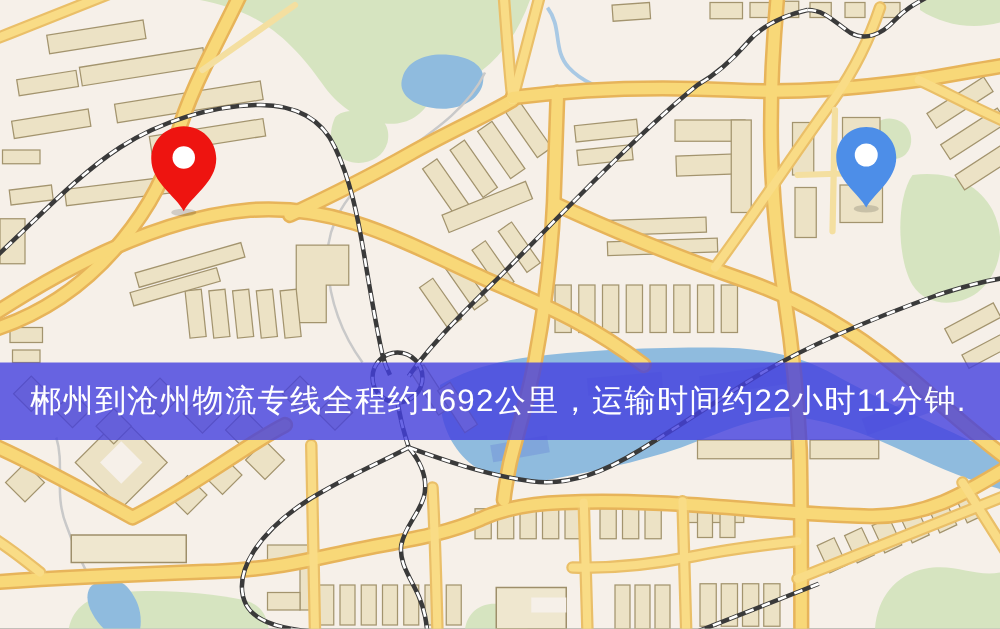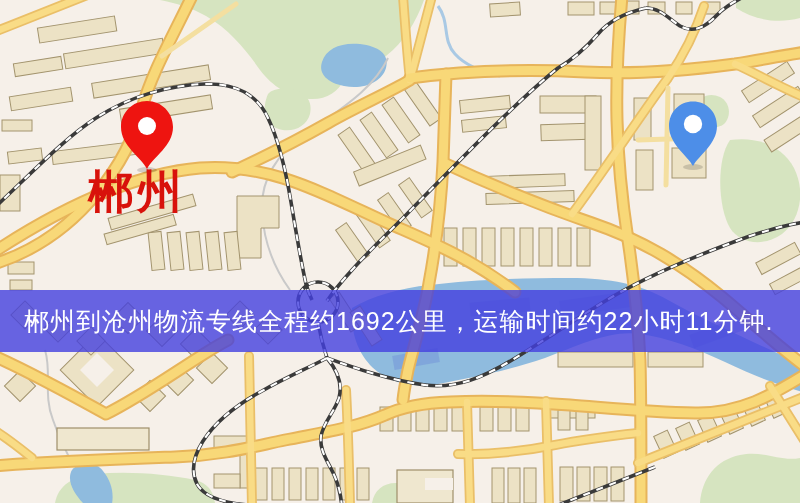--- a/index.html
+++ b/index.html
@@ -318,19 +318,18 @@
       <path d="M147,169 C 141,157 121,146 121,127 C 121,112.5 132.5,101 147,101 C 161.5,101 173,112.5 173,127 C 173,146 153,157 147,169 Z" fill="#ee1410"></path>
       <circle cx="147" cy="126" r="9" fill="#ffffff"></circle>
     </g>
     <g>
       <ellipse cx="693" cy="167" rx="10" ry="3" fill="rgba(0,0,0,0.15)"></ellipse>
       <path d="M693,166 C 687,155 669,144 669,126 C 669,112 679.5,101.5 693,101.5 C 706.5,101.5 717,112 717,126 C 717,144 699,155 693,166 Z" fill="#4d8ee8"></path>
       <circle cx="693" cy="124" r="9.2" fill="#ffffff"></circle>
     </g>
   </svg>
 
-  <div class="city-label origin">郴州</div>
 
   <div class="banner">
     <span>郴州到沧州物流专线全程约1692公里，运输时间约22小时11分钟.</span>
   </div>
 
 </div>
 
 </body></html>

